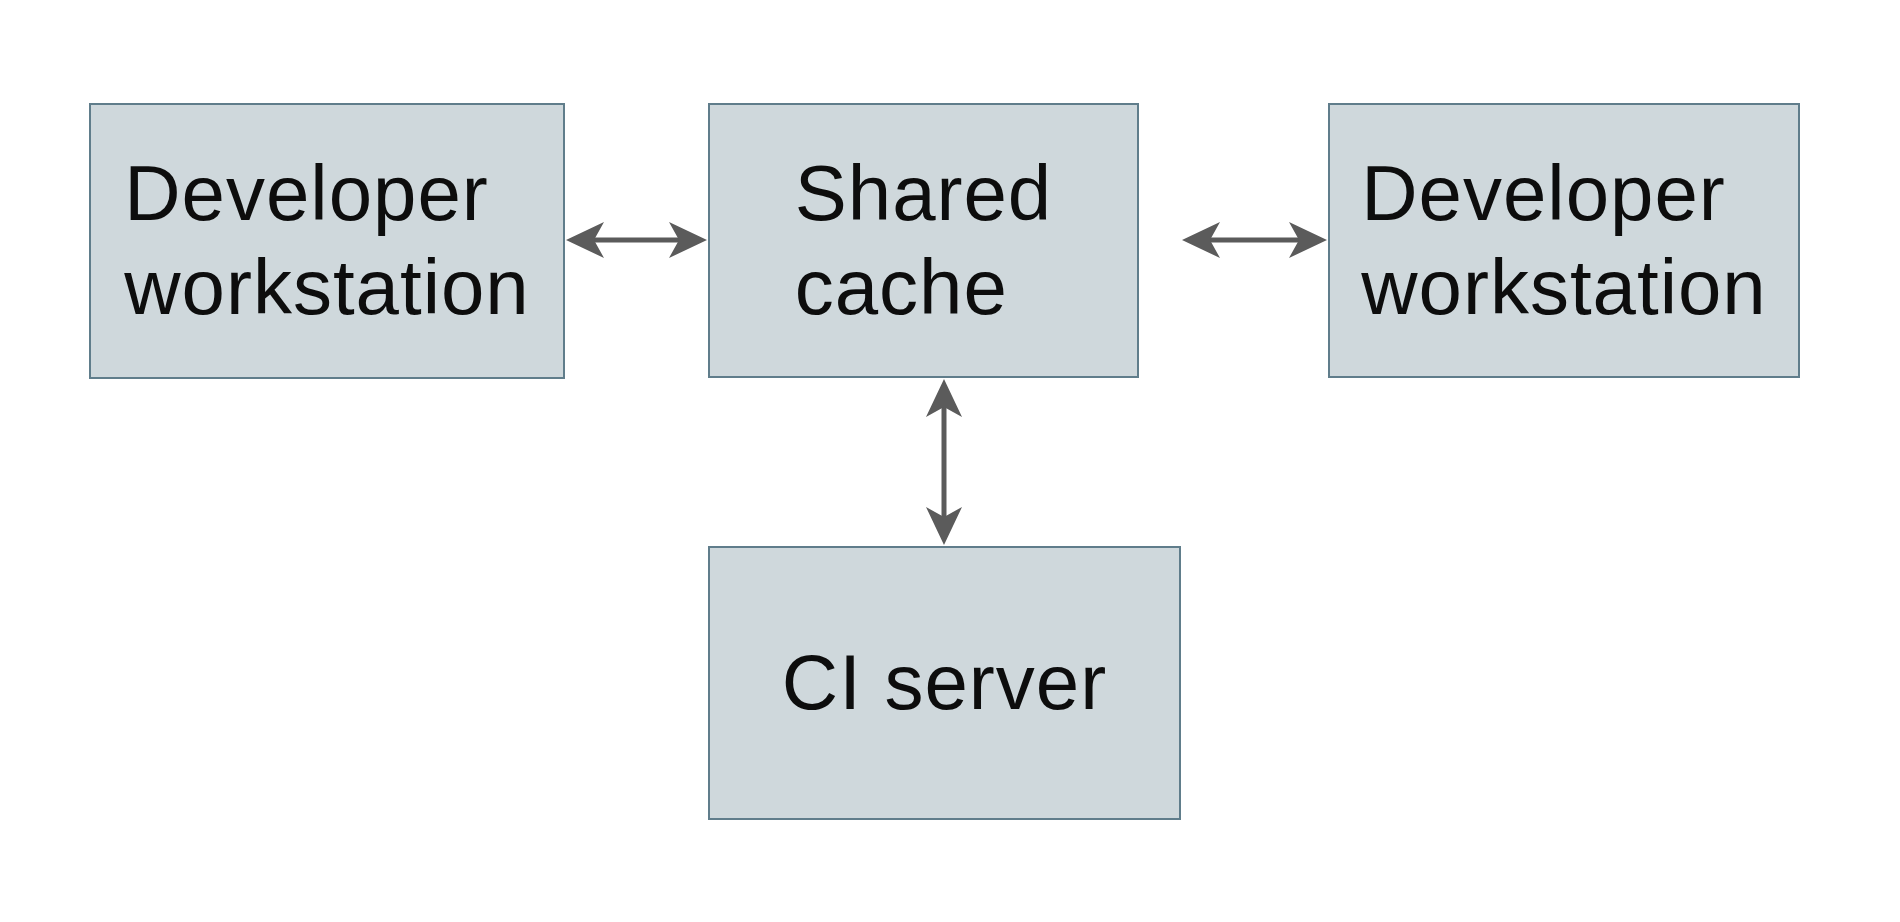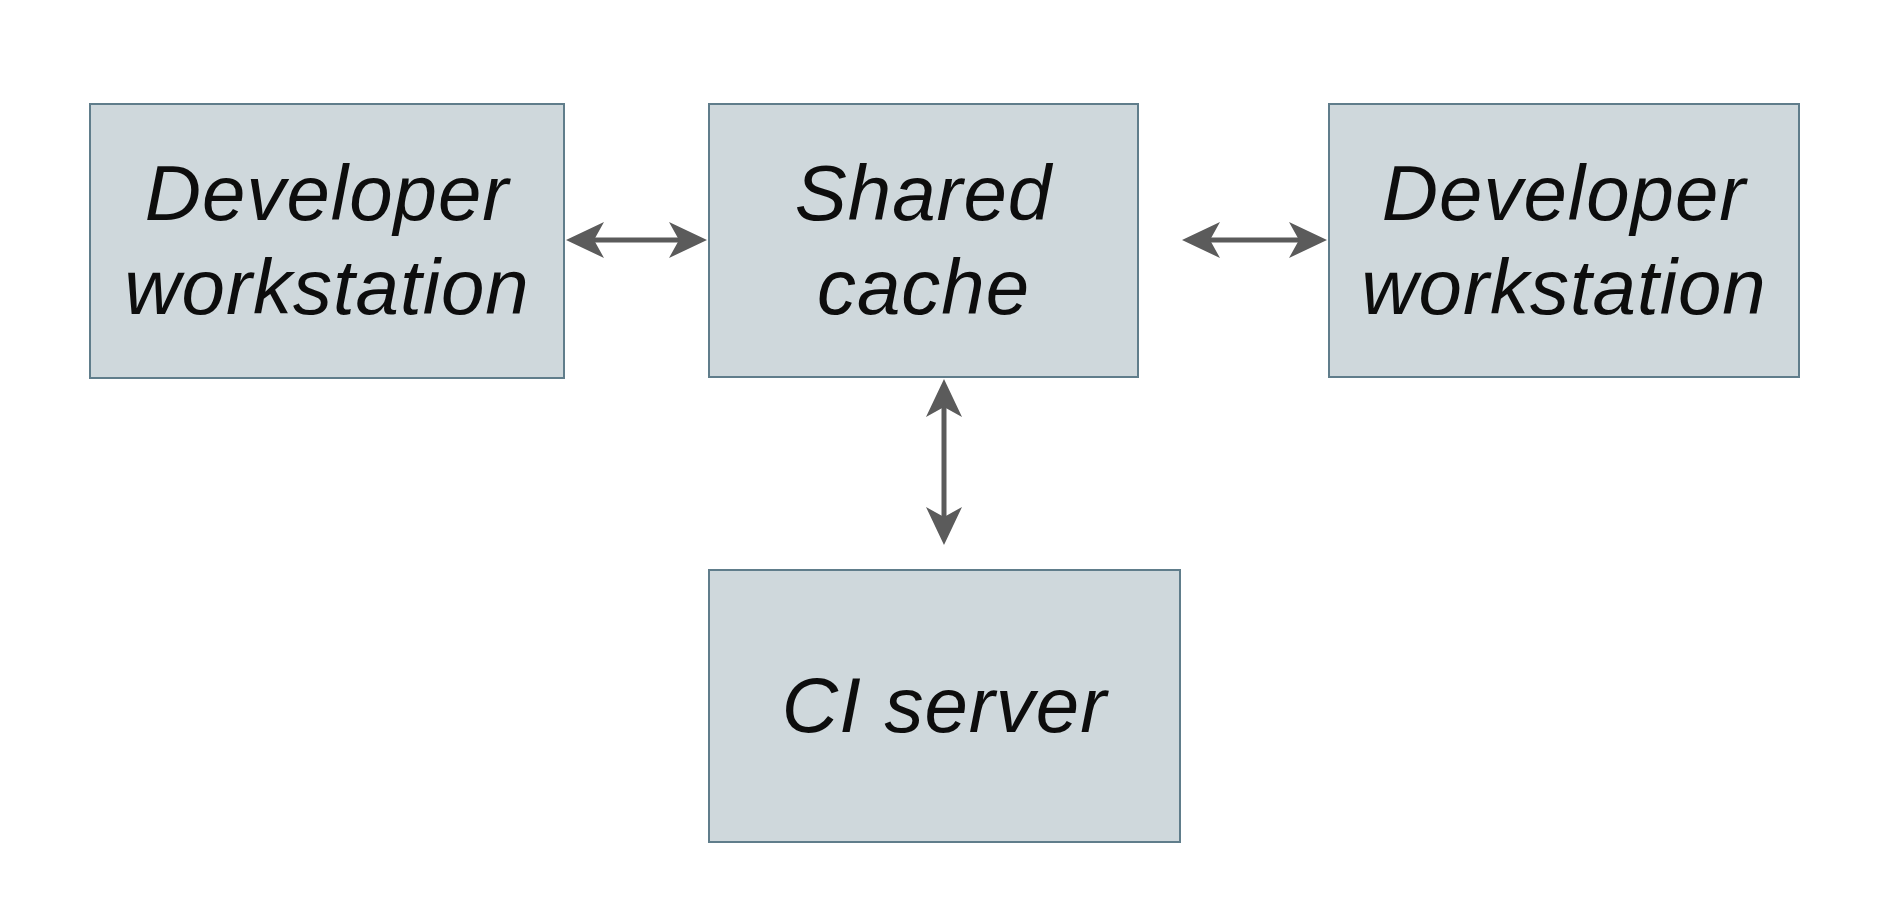--- a/index.html
+++ b/index.html
@@ -16,34 +16,32 @@
     font-family: "Liberation Sans", "DejaVu Sans", sans-serif;
   }
   .node {
     position: absolute;
     box-sizing: border-box;
     background: var(--node-fill, #cfd8dc);
     border: 2px solid var(--node-border, #607d8b);
     display: flex;
     align-items: center;
     justify-content: center;
-    text-align: center;
-    font-style: italic;
   }
   .node-label {
     white-space: pre-line;
     font-size: 78px;
     line-height: 1.2;
     letter-spacing: 1px;
     color: var(--node-text, #0d0d0d);
   }
   #node-dev-left   { left: 89px;   top: 103px; width: 476px; height: 276px; }
   #node-cache      { left: 708px;  top: 103px; width: 431px; height: 275px; }
   #node-dev-right  { left: 1328px; top: 103px; width: 472px; height: 275px; }
-  #node-ci         { left: 708px;  top: 546px; width: 473px; height: 274px; margin-top: 23px; }
+  #node-ci         { left: 708px;  top: 546px; width: 473px; height: 274px; }
   .arrow-layer {
     position: absolute;
     left: 0; top: 0;
     width: 1900px;
     height: 922px;
     pointer-events: none;
   }
 </style>
 </head>
 <body>

